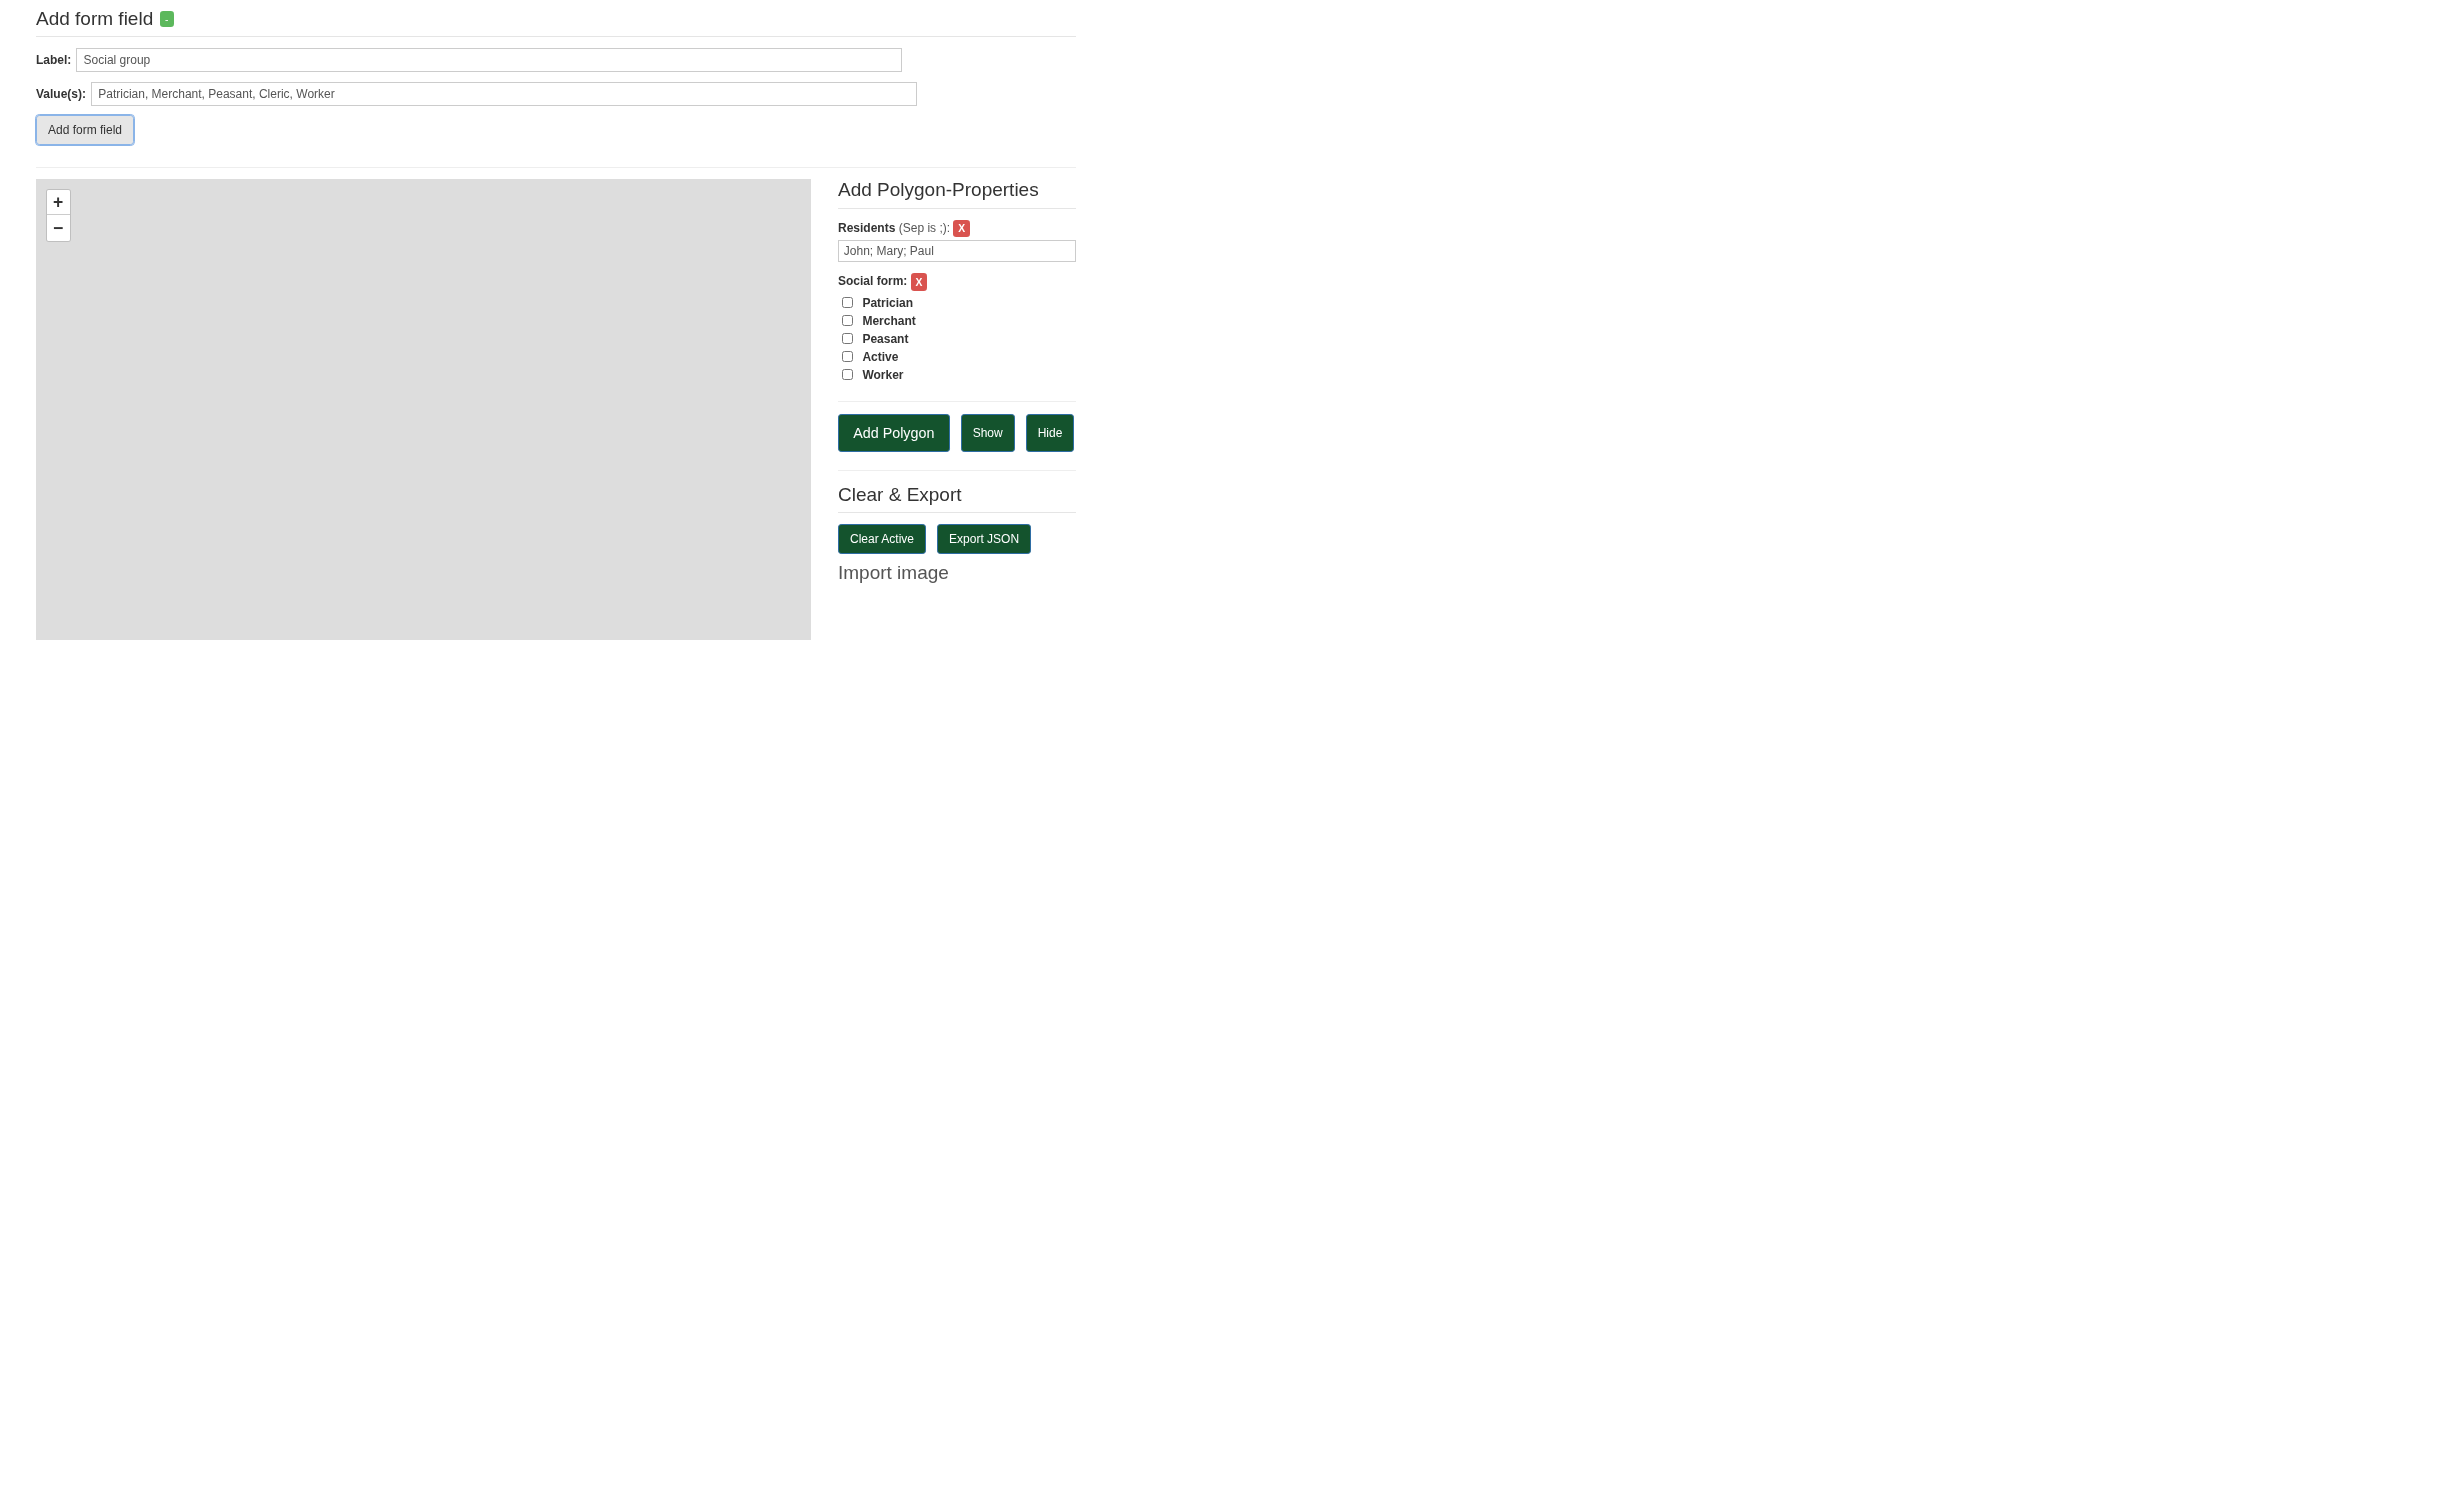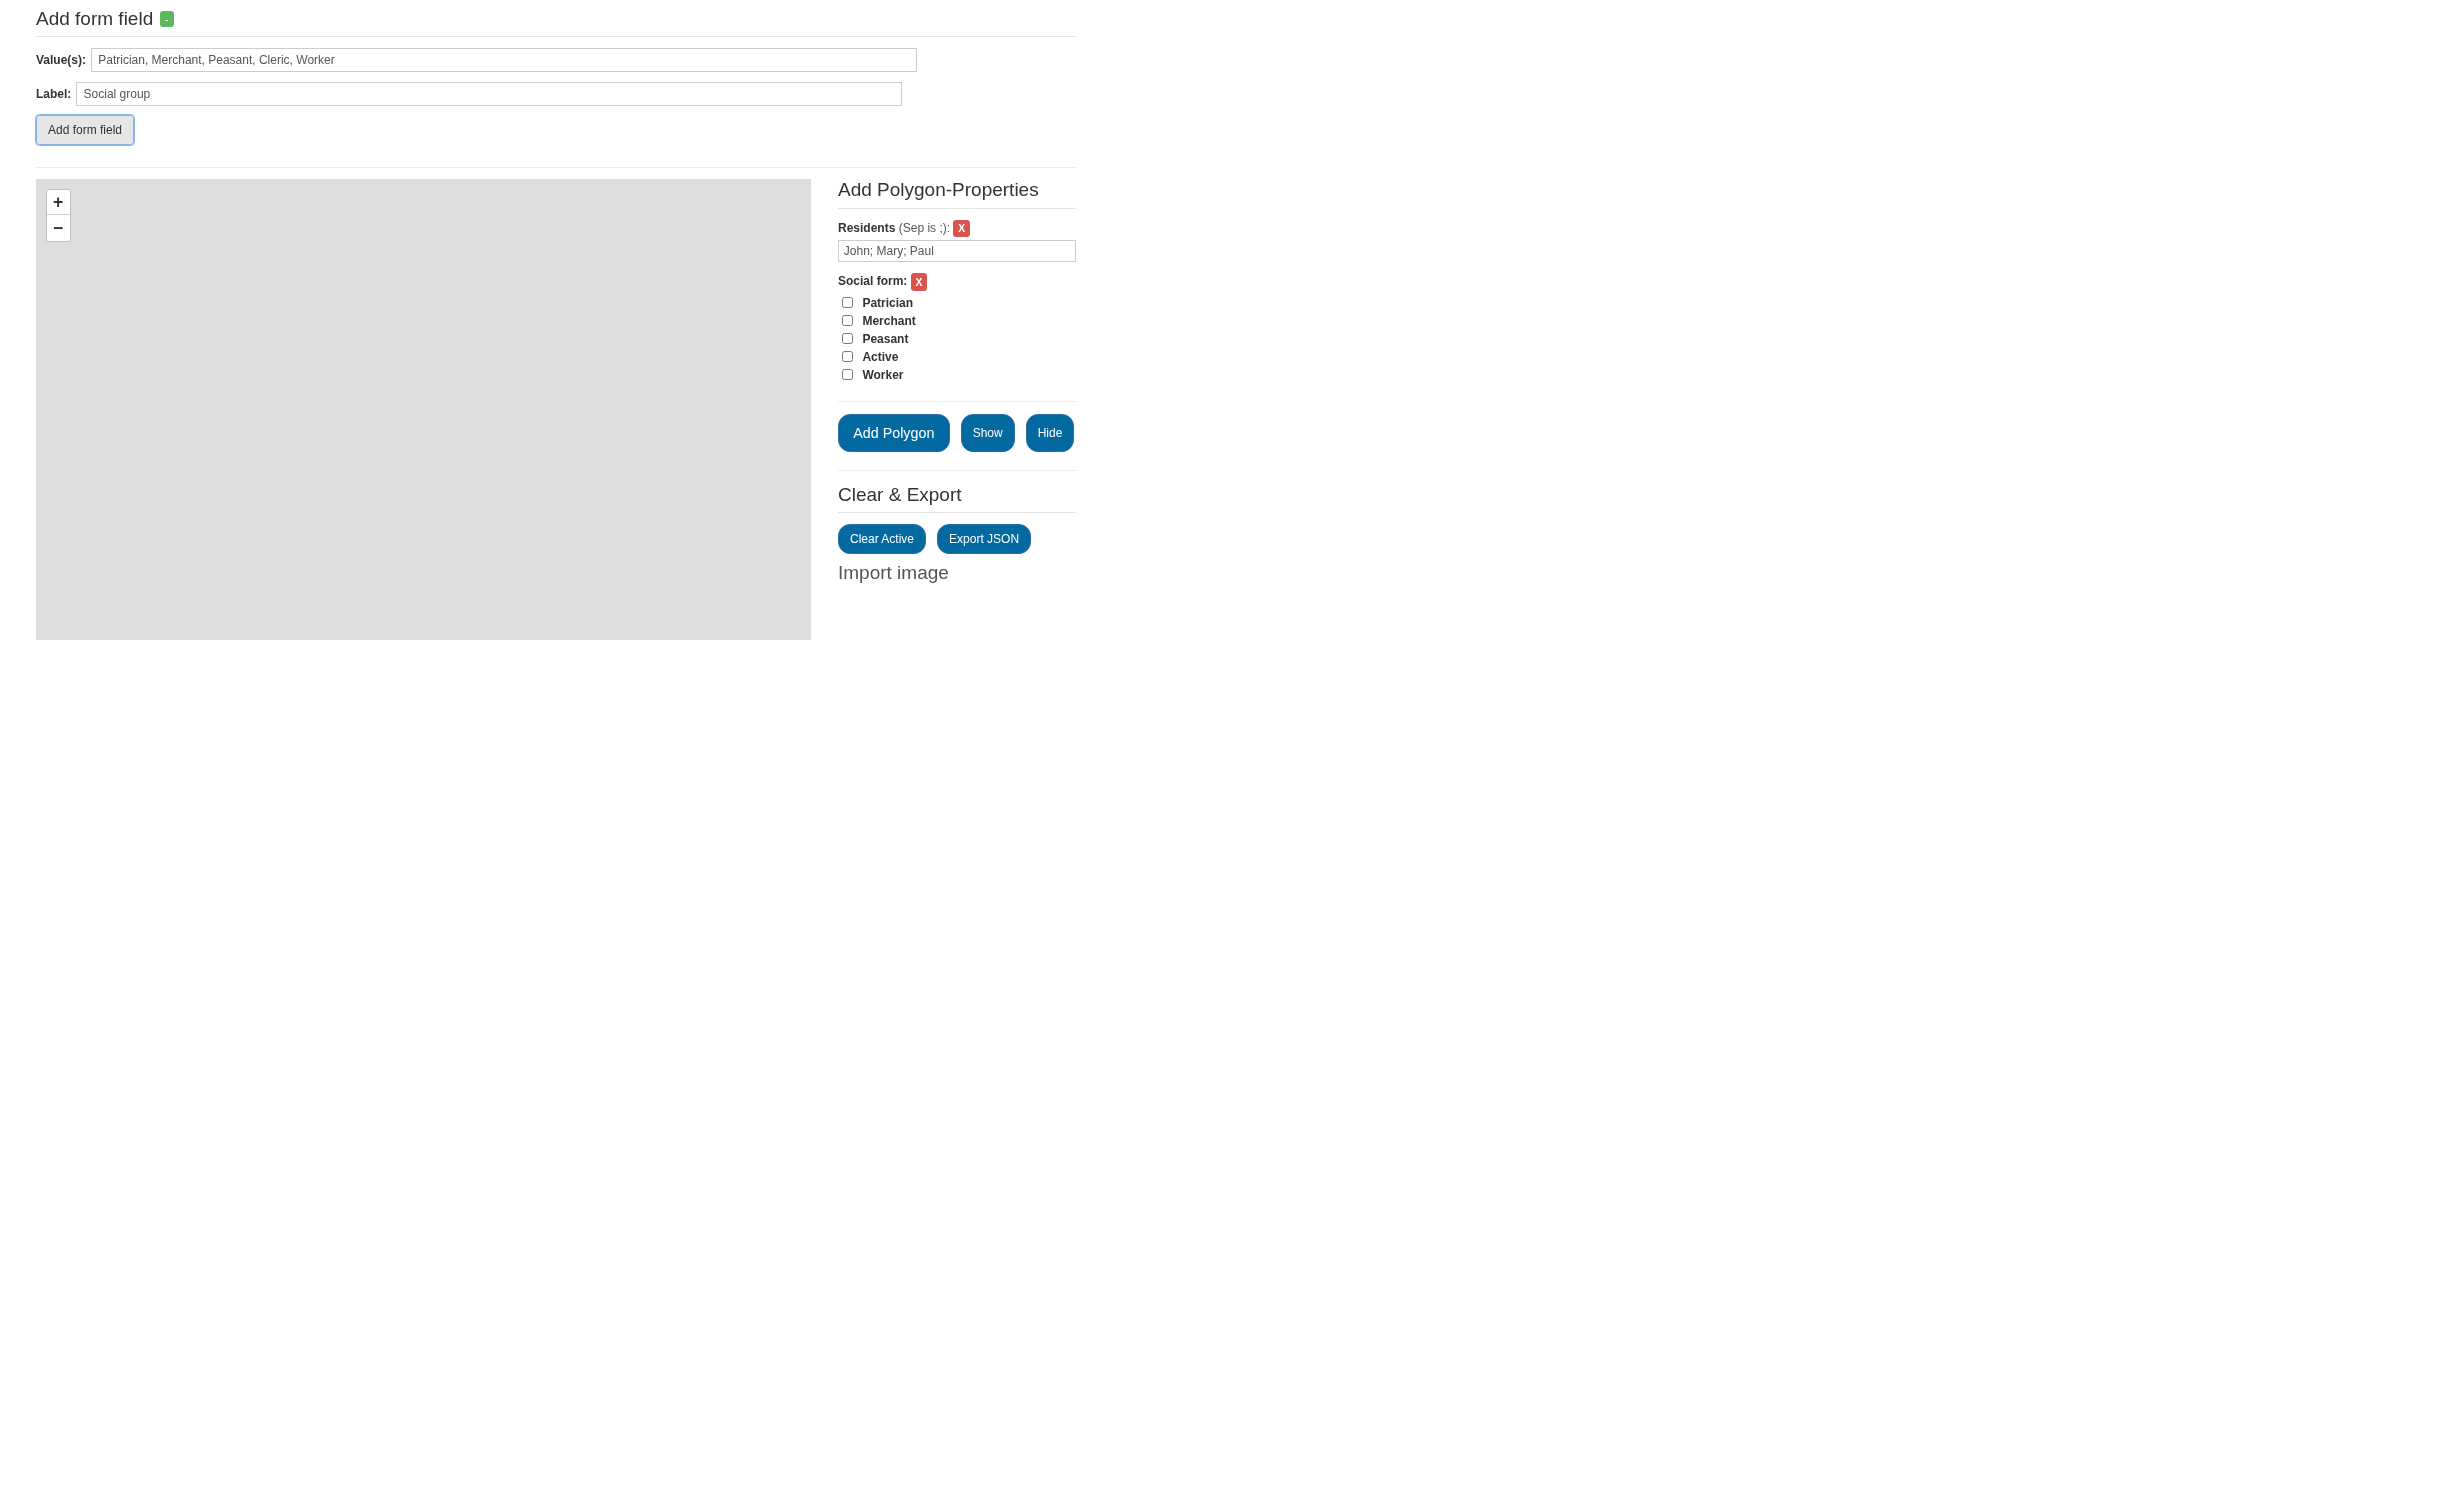--- a/index.html
+++ b/index.html
@@ -97,24 +97,23 @@
     color: #333;
     border-color: #ccc;
   }
   .btn-default.focused {
     outline: 1.6px solid #8ab4e8;
     outline-offset: 0;
     border-color: #8ab4e8;
     background: #e6e6e6;
   }
   .btn-primary {
-    background: #0369a1;
+    background: #14532d;
     color: #fff;
     border-color: #2e6da4;
-    border-radius: 12px;
   }
   .btn-lg {
     padding: 8px 14.3px;
     font-size: 14.3px;
   }
   hr.sep {
     border: none;
     border-top: 0.8px solid #eee;
     margin: 22px 0 11px 0;
   }
@@ -212,27 +211,27 @@
 <div class="container">
 
   <h3 class="section-title">
     <span>Add form field</span>
     <span class="badge-green">-</span>
   </h3>
   <div class="section-title-line"></div>
 
 
   <div class="form-row">
+    <label class="bold">Label:</label>
+    <input class="text-input med" type="text" value="Social group" style="">
+  </div>
+
+  <div class="form-row">
     <label class="bold">Value(s):</label>
     <input class="text-input wide" type="text" value="Patrician, Merchant, Peasant, Cleric, Worker" style="">
-  </div>
-
-  <div class="form-row">
-    <label class="bold">Label:</label>
-    <input class="text-input med" type="text" value="Social group" style="">
   </div>
 
   <div class="form-row">
     <button class="btn btn-default focused">Add form field</button>
   </div>
 
   <hr class="sep">
 
   <div class="lower">
 

